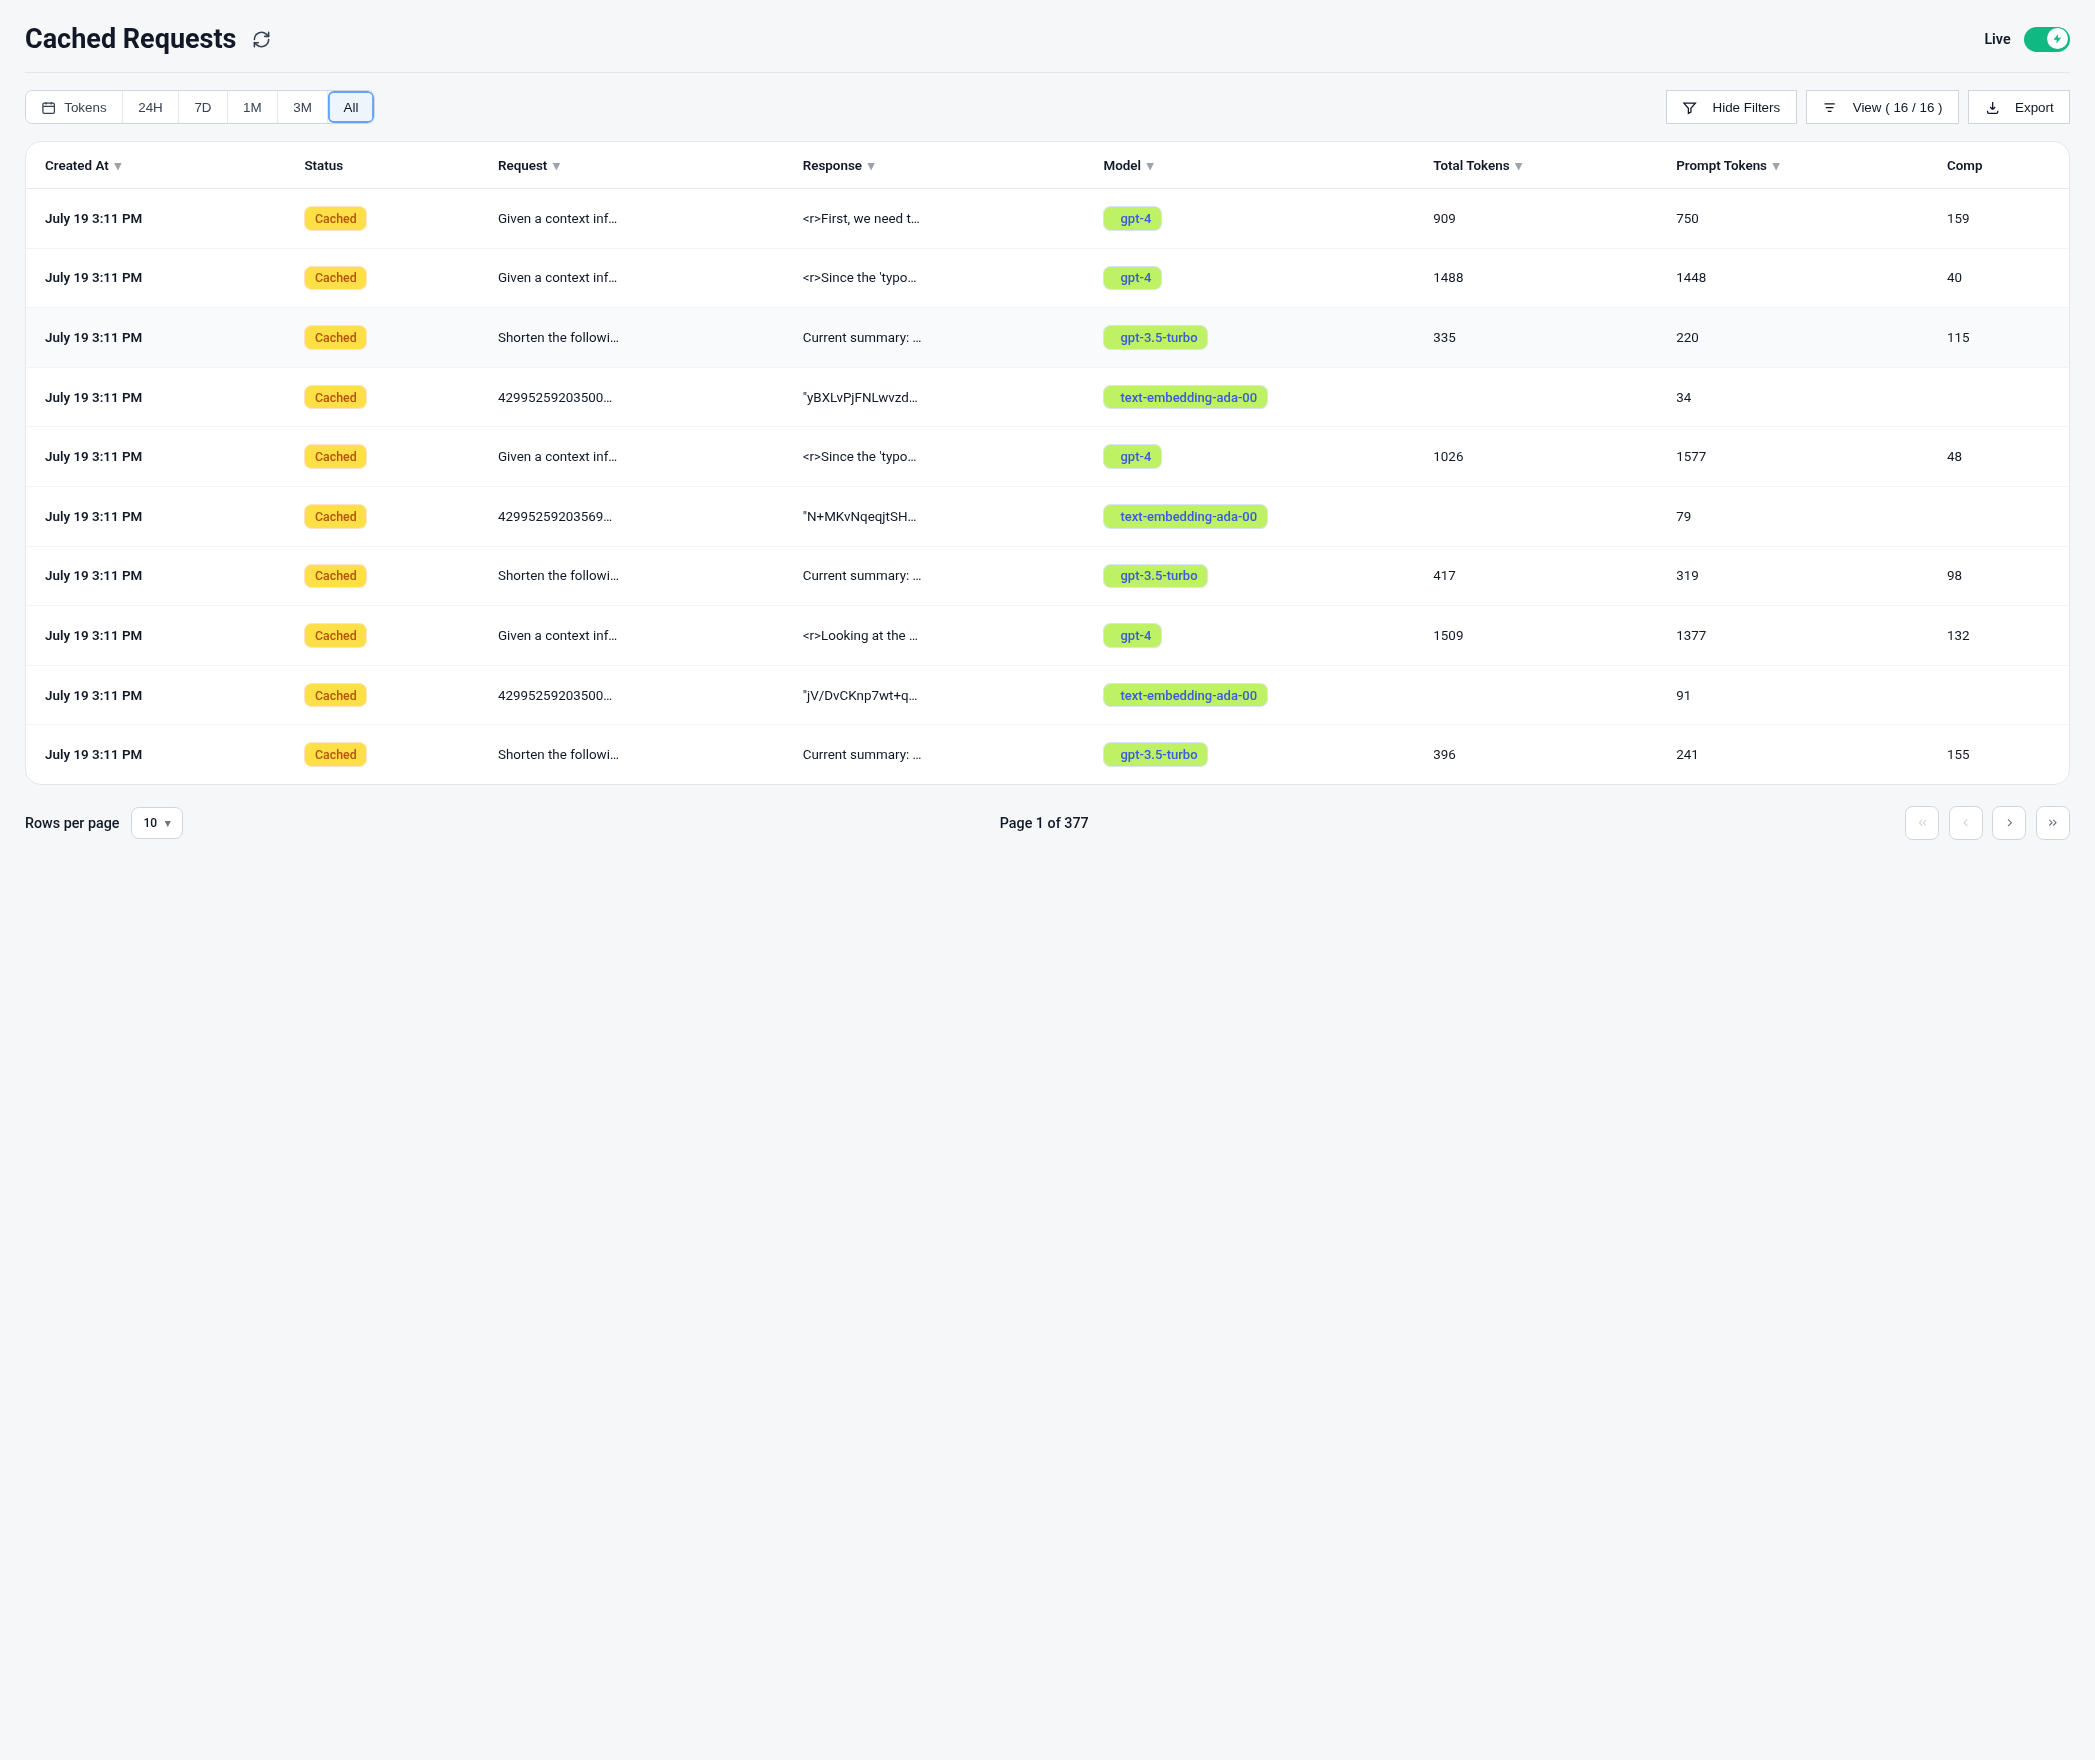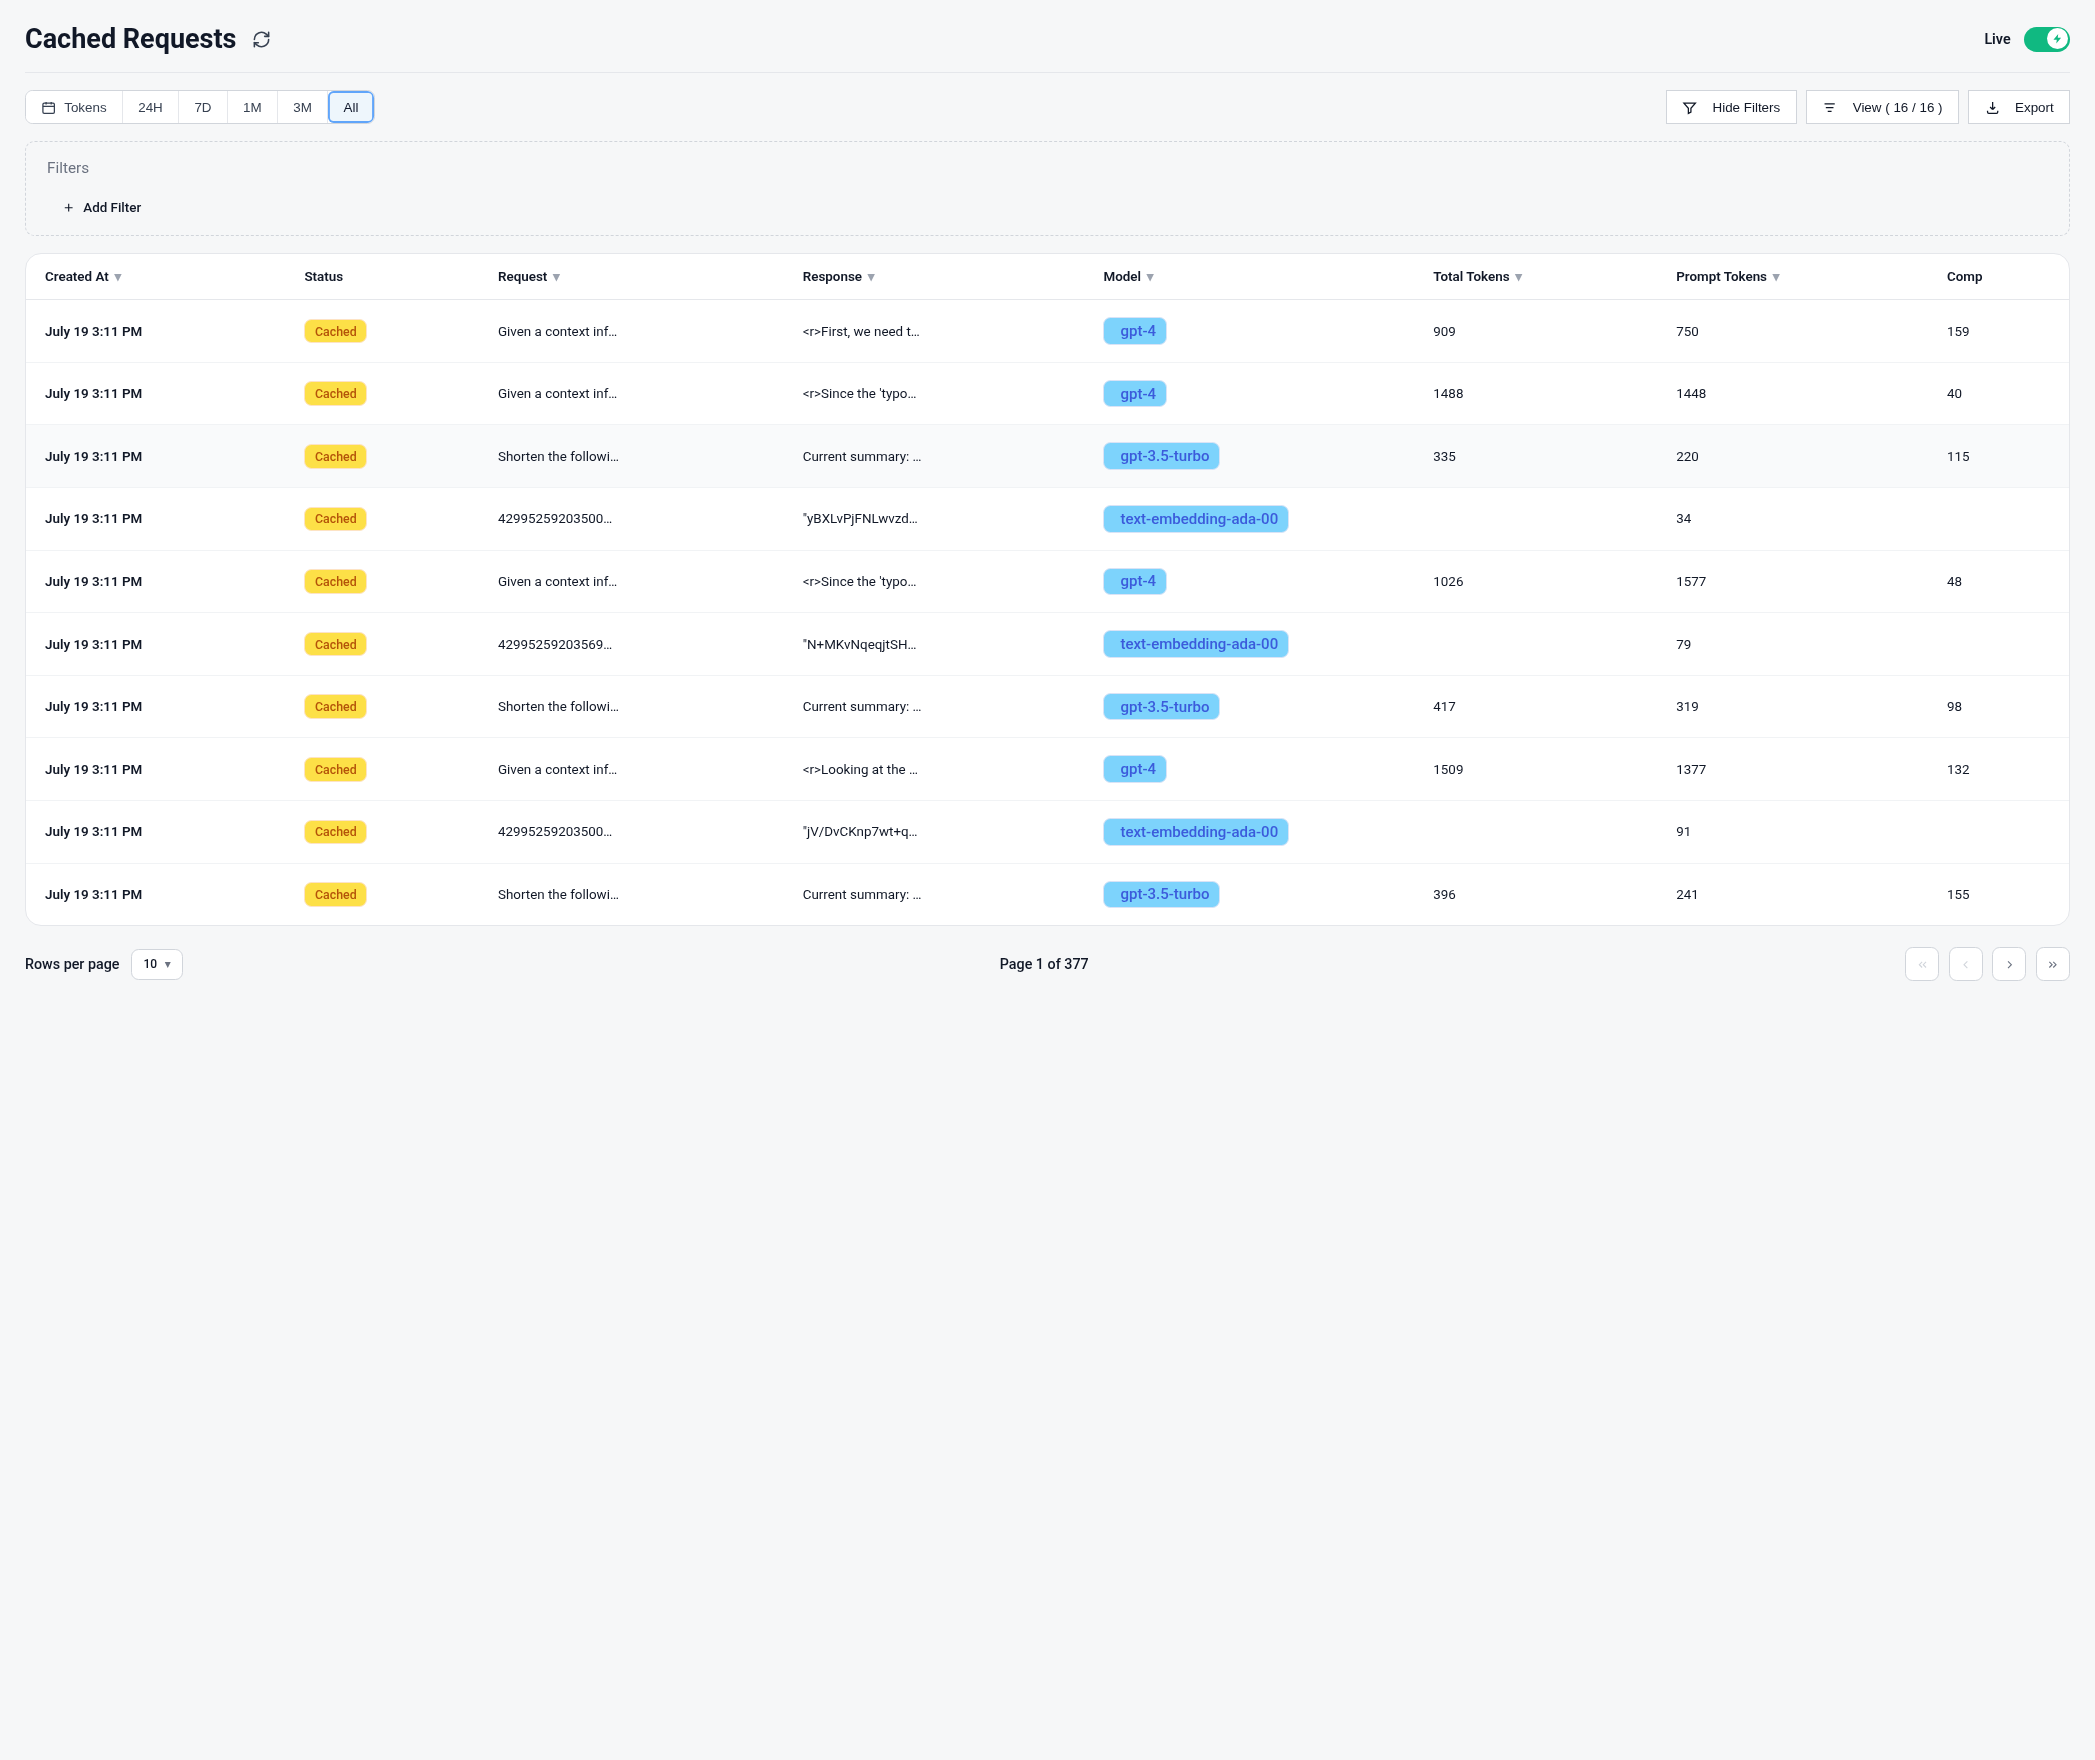--- a/index.html
+++ b/index.html
@@ -68,21 +68,21 @@
     padding: 17px 19px; border-bottom: 1px solid #f1f3f5; font-size: 13.4px; color: #111827;
     white-space: nowrap; overflow: hidden; text-overflow: ellipsis; max-width: 172px;
   }
   tbody tr:last-child td { border-bottom: none; }
   tbody tr.hl { background: #f9fafb; }
   .created-at { font-weight: 600; }
   .badge {
     display: inline-block; padding: 3.8px 9.6px; border-radius: 7.6px; font-size: 12.4px; font-weight: 500;
   }
   .badge-cached { background: #fde047; color: #b45309; border: 1px solid #fde3c5; text-align: center; }
-  .badge-model { background: #7dd3fc; color: #3b5bdb; border: 1px solid #d9e3f6; font-size: 15px; padding-left: 16px; }
+  .badge-model { background: #bef264; color: #3b5bdb; border: 1px solid #d9e3f6; font-size: 13px; padding-left: 16px; }
   .footer {
     display: flex; justify-content: space-between; align-items: center; padding: 21px 0 5.7px 0;
   }
   .rows-per { display: flex; align-items: center; gap: 11.5px; font-size: 14.3px; color: #111827; font-weight: 500;}
   .select {
     border: 1px solid #d1d5db; border-radius: 7.6px; background: #fff; padding: 7.6px 11.5px;
     display: inline-flex; align-items: center; gap: 7.6px; font-size: 12px; cursor: pointer;
   }
   .page-info { font-size: 14.3px; color: #111827; font-weight: 500;}
   .pager { display: inline-flex; gap: 9.6px; }
@@ -151,29 +151,20 @@
       <button class="btn">
         <svg width="15.3" height="15.3" viewBox="0 0 24 24" fill="none" stroke="currentColor" stroke-width="2">
             <path d="M12 3v12m0 0l-4-4m4 4l4-4"></path>
             <path d="M4 17v2a2 2 0 0 0 2 2h12a2 2 0 0 0 2-2v-2"></path>
           </svg>
         <span>Export</span>
       </button>
     </div>
   </div>
 
-  <div class="filters-panel">
-    <div class="filters-title">Filters</div>
-    <div class="add-filter">
-      <svg width="13.4" height="13.4" viewBox="0 0 24 24" fill="none" stroke="currentColor" stroke-width="2">
-          <path d="M12 5v14M5 12h14"></path>
-        </svg>
-      <span>Add Filter</span>
-    </div>
-  </div>
 
   <div class="table-wrap">
     <table>
       <thead>
         <tr>
           <th><span class="th-inner">
                 <span>Created At</span>
                 <span class="sort-icon">▾</span>
               </span></th>
           <th><span>Status</span></th>

